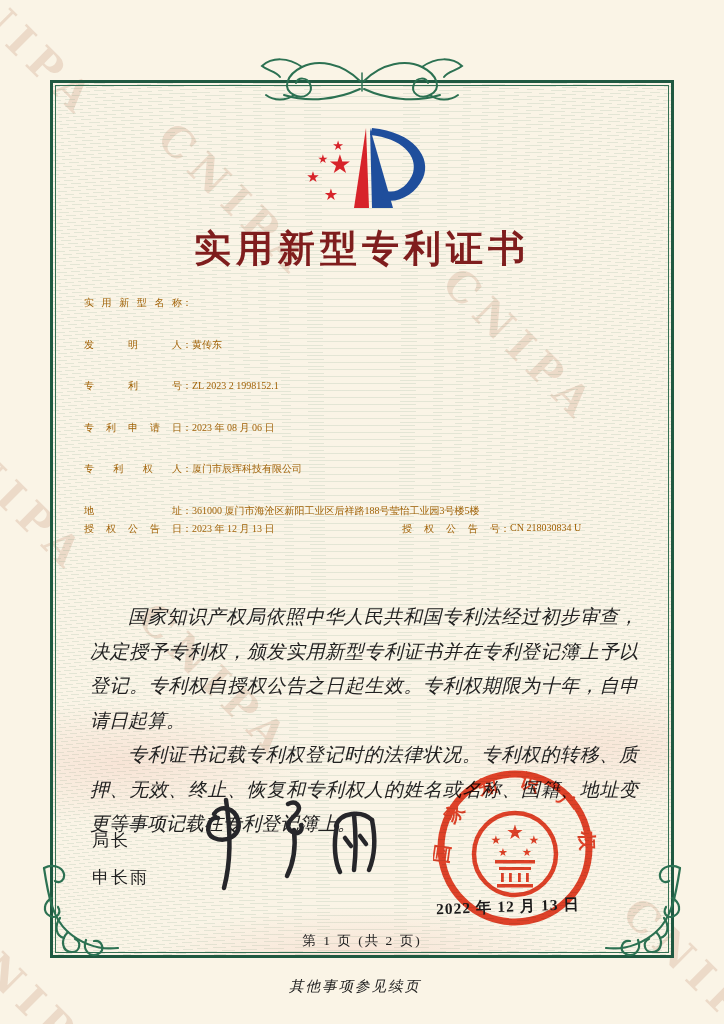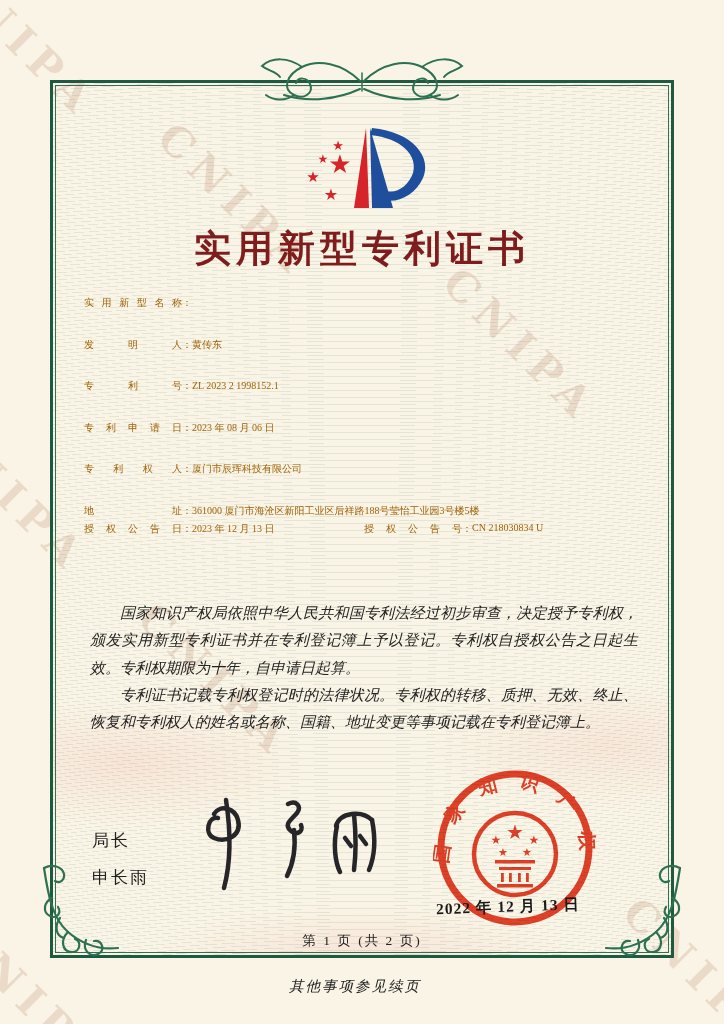--- a/index.html
+++ b/index.html
@@ -56,28 +56,28 @@
   }
   .frow { display:flex; margin-bottom:27px; line-height:1.45; }
   .flabel {
     display:inline-block; width:98px; flex:0 0 98px;
     text-align:justify; text-align-last:justify;
   }
   .fcolon { flex:0 0 auto; }
   .fvalue { flex:1 1 auto; }
   .frow-addr { margin-bottom:4px; }
   .frow-addr .fvalue { max-width:432px; }
-  .frow-last { display:flex; margin-bottom:0; }
+  .frow-last { display:flex; margin-bottom:0;gap:38px; }
   .pair { display:flex; }
   .pair-1 { width:280px; flex:0 0 280px; }
 
   
   .body-text {
     position:absolute; left:90px; top:600px; width:548px; z-index:4;
-    font-size:15px; font-style:italic; color:#222;
+    font-size:19px; font-style:italic; color:#222;
     line-height:1.82; text-align:justify;
   }
   .body-text p { text-indent:2em; }
 
   
   .signer {
     position:absolute; left:92px; top:822px; z-index:4;
     font-family:"Liberation Sans","DejaVu Sans",sans-serif;
     font-size:17px; color:#222; line-height:2.2; letter-spacing:2px;
   }

